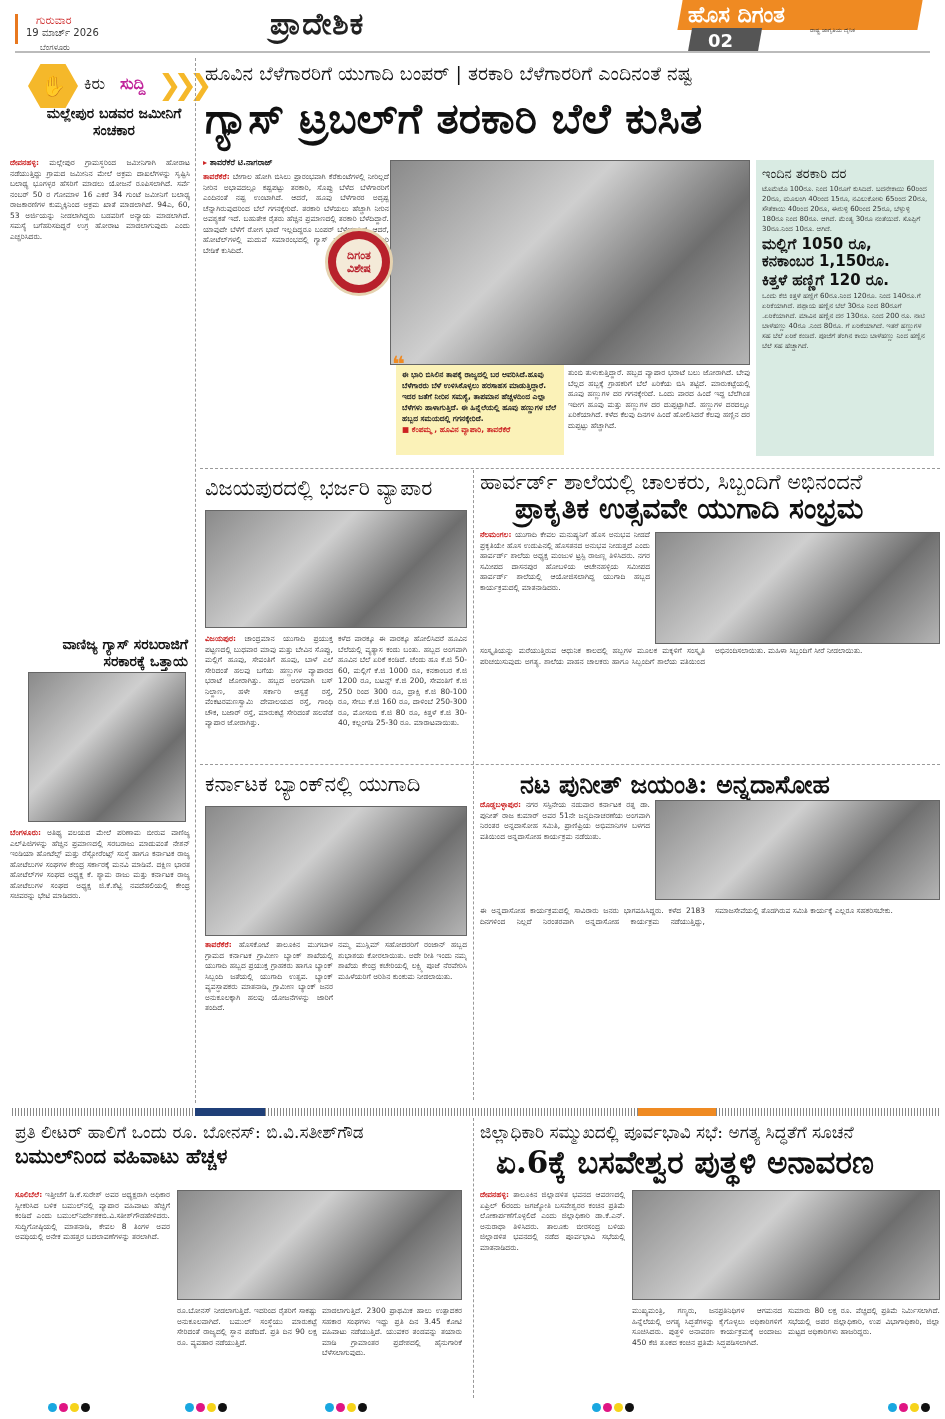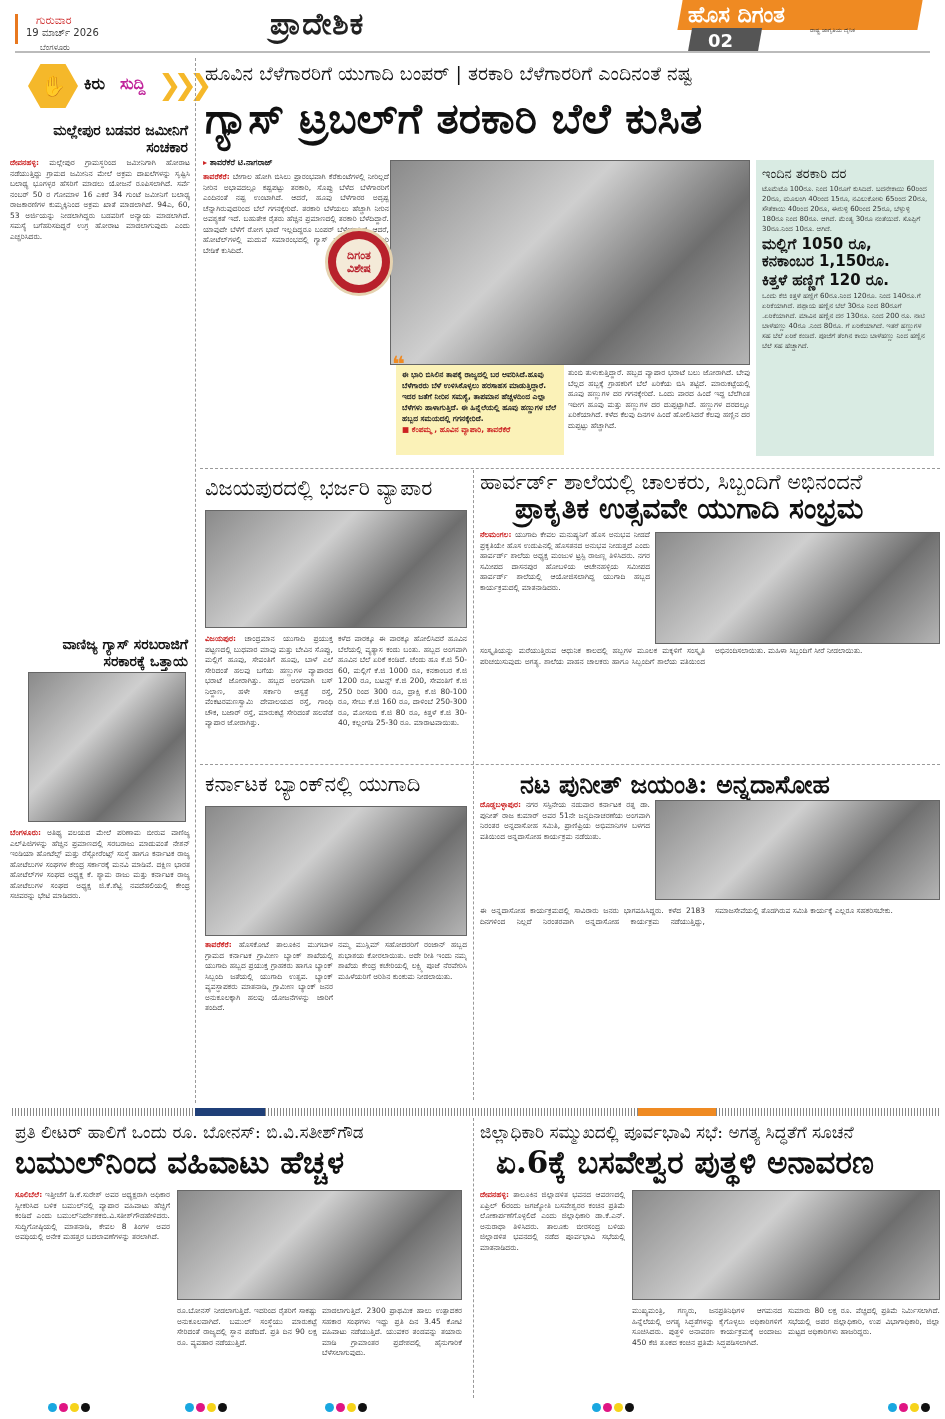--- a/index.html
+++ b/index.html
@@ -19,21 +19,21 @@
 .logo .tag{position:absolute;left:170px;top:26px;font-size:6px;color:#333}
 .vsep{width:0;border-left:1px dashed #999}
 .hsep{height:0;border-top:1px dashed #999}
 .col-text{font-size:7.5px;line-height:10.5px;color:#333;text-align:justify;overflow:hidden}
 .dateline{color:#c22;font-weight:bold}
 .photo{background:linear-gradient(135deg,#8a8a8a,#cfcfcf 40%,#6e6e6e 70%,#b5b5b5);border:1px solid #666}
 .hd-l{font-family:"DejaVu Serif",serif;font-weight:bold;color:#111}
 .kiru{left:28px;top:64px;width:160px;height:44px}
 .kiru .hex{position:absolute;left:0;top:0;width:50px;height:44px;background:#f5b82a;clip-path:polygon(25% 0,75% 0,100% 50%,75% 100%,25% 100%,0 50%)}
 .kiru .hand{position:absolute;left:13px;top:10px;font-size:20px}
-.kiru .t1{position:absolute;left:56px;top:10px;font-size:16px;font-weight:bold;color:#111}
+.kiru .t1{position:absolute;left:56px;top:10px;font-size:16px;font-weight:normal;color:#111}
 .kiru .t2{position:absolute;left:92px;top:10px;font-size:16px;font-weight:bold;color:#c0229a}
 .kiru .chev{position:absolute;left:130px;top:4px;font-size:28px;color:#f5b82a;letter-spacing:-8px}
 .info-box{left:756px;top:160px;width:178px;height:296px;background:#d9ebe3;padding:4px 6px}
 .info-box .h{font-size:13px;font-weight:normal;color:#111;margin:2px 0}
 .info-box .h2{font-size:15px;font-weight:bold;color:#111;line-height:17px;margin:2px 0}
 .info-box p{font-size:7px;line-height:10px;color:#333}
 .quote{left:396px;top:365px;width:168px;height:90px;background:#fbf2b8;padding:4px 6px;font-size:7.5px;line-height:11px;font-weight:bold;color:#222}
 .quote .att{color:#c22}
 .quote .qm{position:absolute;left:-4px;top:-6px;font-size:22px;color:#ef8a22}
 .badge{left:325px;top:228px;width:68px;height:68px;border-radius:50%;background:#b8212c;border:3px solid #e5d3b0}
@@ -61,21 +61,21 @@
 </div>
 <div class="abs hdr-line"></div>
 
 <div class="abs kiru">
   <div class="hex"></div>
   <div class="hand">✋</div>
   <span class="t1">ಕಿರು</span>
   <span class="t2">ಸುದ್ದಿ</span>
   <span class="chev">❯❯❯</span>
 </div>
-<div class="abs hd-l" style="left:40px;top:122px;width:148px;font-size:14px;line-height:17px;text-align:right">ಮಲ್ಲೇಪುರ ಬಡವರ ಜಮೀನಿಗೆ ಸಂಚಕಾರ</div>
+<div class="abs hd-l" style="left:40px;top:105px;width:148px;font-size:14px;line-height:17px;text-align:center">ಮಲ್ಲೇಪುರ ಬಡವರ ಜಮೀನಿಗೆ ಸಂಚಕಾರ</div>
 <div class="abs col-text" style="left:10px;top:158px;width:180px;height:440px">
   <span class="dateline">ದೇವನಹಳ್ಳಿ:</span>
   <span>ಮಲ್ಲೇಪುರ ಗ್ರಾಮಸ್ಥರಿಂದ ಜಮೀನಿಗಾಗಿ ಹೋರಾಟ ನಡೆಯುತ್ತಿದ್ದು ಗ್ರಾಮದ ಜಮೀನಿನ ಮೇಲೆ ಅಕ್ರಮ ದಾಖಲೆಗಳನ್ನು ಸೃಷ್ಟಿಸಿ ಬಲಾಢ್ಯ ಭೂಗಳ್ಳರ ಹೆಸರಿಗೆ ಮಾಡಲು ಯೋಜನೆ ರೂಪಿಸಲಾಗಿದೆ. ಸರ್ವೆ ನಂಬರ್ 50 ರ ಗೋಮಾಳ 16 ಎಕರೆ 34 ಗುಂಟೆ ಜಮೀನಿಗೆ ಬಲಾಢ್ಯ ರಾಜಕಾರಣಿಗಳ ಕುಮ್ಮಕ್ಕಿನಿಂದ ಅಕ್ರಮ ಖಾತೆ ಮಾಡಲಾಗಿದೆ. 94ಎ, 60, 53 ಅರ್ಜಿಯನ್ನು ನೀಡಲಾಗಿದ್ದರು ಬಡವರಿಗೆ ಅನ್ಯಾಯ ಮಾಡಲಾಗಿದೆ. ಸಮಸ್ಯೆ ಬಗೆಹರಿಸದಿದ್ದರೆ ಉಗ್ರ ಹೋರಾಟ ಮಾಡಲಾಗುವುದು ಎಂದು ಎಚ್ಚರಿಸಿದರು.</span>
 </div>
 <div class="abs hd-l" style="left:20px;top:636px;width:168px;font-size:14px;line-height:17px;text-align:right">ವಾಣಿಜ್ಯ ಗ್ಯಾಸ್ ಸರಬರಾಜಿಗೆ ಸರಕಾರಕ್ಕೆ ಒತ್ತಾಯ</div>
 <div class="abs photo" style="left:28px;top:672px;width:158px;height:150px"></div>
 <div class="abs col-text" style="left:10px;top:828px;width:180px;height:270px">
   <span class="dateline">ಬೆಂಗಳೂರು:</span>
   <span>ಅತಿಥ್ಯ ವಲಯದ ಮೇಲೆ ಪರಿಣಾಮ ಬೀರುವ ವಾಣಿಜ್ಯ ಎಲ್‌ಪಿಜಿಗಳನ್ನು ಹೆಚ್ಚಿನ ಪ್ರಮಾಣದಲ್ಲಿ ಸರಬರಾಜು ಮಾಡುವಂತೆ ನೇಶನ್ ಇಂಡಿಯಾ ಹೋಟೆಲ್ಸ್ ಮತ್ತು ರೆಸ್ಟೋರೆಂಟ್ಸ್ ಸಂಸ್ಥೆ ಹಾಗೂ ಕರ್ನಾಟಕ ರಾಜ್ಯ ಹೋಟೆಲುಗಳ ಸಂಘಗಳ ಕೇಂದ್ರ ಸರ್ಕಾರಕ್ಕೆ ಮನವಿ ಮಾಡಿವೆ. ದಕ್ಷಿಣ ಭಾರತ ಹೋಟೆಲ್‌ಗಳ ಸಂಘದ ಅಧ್ಯಕ್ಷ ಕೆ. ಶ್ಯಾಮ ರಾಜು ಮತ್ತು ಕರ್ನಾಟಕ ರಾಜ್ಯ ಹೋಟೆಲುಗಳ ಸಂಘದ ಅಧ್ಯಕ್ಷ ಜಿ.ಕೆ.ಶೆಟ್ಟಿ ನವದೆಹಲಿಯಲ್ಲಿ ಕೇಂದ್ರ ಸಚಿವರನ್ನು ಭೇಟಿ ಮಾಡಿದರು.</span>
 </div>
@@ -142,21 +142,21 @@
 <div class="abs photo" style="left:655px;top:800px;width:285px;height:100px"></div>
 <div class="abs col-text" style="left:480px;top:906px;width:460px;height:194px;column-count:2;column-gap:10px">ಈ ಅನ್ನದಾಸೋಹ ಕಾರ್ಯಕ್ರಮದಲ್ಲಿ ಸಾವಿರಾರು ಜನರು ಭಾಗವಹಿಸಿದ್ದರು. ಕಳೆದ 2183 ದಿನಗಳಿಂದ ನಿಲ್ಲದೆ ನಿರಂತರವಾಗಿ ಅನ್ನದಾಸೋಹ ಕಾರ್ಯಕ್ರಮ ನಡೆಯುತ್ತಿದ್ದು, ಸಮಾಜಸೇವೆಯಲ್ಲಿ ತೊಡಗಿರುವ ಸಮಿತಿ ಕಾರ್ಯಕ್ಕೆ ಎಲ್ಲರೂ ಸಹಕರಿಸಬೇಕು.</div>
 
 <div class="abs hatch" style="left:12px;width:183px"></div>
 <div class="abs bar-blue"></div>
 <div class="abs hatch" style="left:265px;width:373px"></div>
 <div class="abs bar-orange"></div>
 <div class="abs hatch" style="left:716px;width:224px"></div>
 
 <div class="abs hd-l" style="left:15px;top:1122px;width:455px;font-size:17px;font-weight:normal;white-space:nowrap">ಪ್ರತಿ ಲೀಟರ್ ಹಾಲಿಗೆ ಒಂದು ರೂ. ಬೋನಸ್: ಬಿ.ವಿ.ಸತೀಶ್‌ಗೌಡ</div>
-<div class="abs hd-l" style="left:15px;top:1144px;width:455px;font-size:31px;white-space:nowrap">ಬಮುಲ್‌ನಿಂದ ವಹಿವಾಟು ಹೆಚ್ಚಳ</div>
+<div class="abs hd-l" style="left:15px;top:1144px;width:455px;font-size:20px;white-space:nowrap">ಬಮುಲ್‌ನಿಂದ ವಹಿವಾಟು ಹೆಚ್ಚಳ</div>
 <div class="abs col-text" style="left:15px;top:1190px;width:155px;height:195px">
   <span class="dateline">ಸೂಲಿಬೆಲೆ:</span>
   <span>ಇತ್ತೀಚೆಗೆ ಡಿ.ಕೆ.ಸುರೇಶ್ ಅವರ ಅಧ್ಯಕ್ಷರಾಗಿ ಅಧಿಕಾರ ಸ್ವೀಕರಿಸಿದ ಬಳಿಕ ಬಮುಲ್‌ನಲ್ಲಿ ವ್ಯಾಪಾರ ವಹಿವಾಟು ಹೆಚ್ಚಿಗೆ ಕಂಡಿದೆ ಎಂದು ಬಮುಲ್‌ನಿರ್ದೇಶಕಬಿ.ವಿ.ಸತೀಶ್‌ಗೌಡಹೇಳಿದರು. ಸುದ್ದಿಗೋಷ್ಠಿಯಲ್ಲಿ ಮಾತನಾಡಿ, ಕೇವಲ 8 ತಿಂಗಳ ಅವರ ಅವಧಿಯಲ್ಲಿ ಅನೇಕ ಮಹತ್ತರ ಬದಲಾವಣೆಗಳನ್ನು ತರಲಾಗಿದೆ.</span>
 </div>
 <div class="abs photo" style="left:177px;top:1190px;width:285px;height:110px"></div>
 <div class="abs col-text" style="left:177px;top:1306px;width:140px;height:80px">ರೂ.ಬೋನಸ್ ನೀಡಲಾಗುತ್ತಿದೆ. ಇದರಿಂದ ರೈತರಿಗೆ ಸಾಕಷ್ಟು ಅನುಕೂಲವಾಗಿದೆ. ಬಮುಲ್ ಸಂಸ್ಥೆಯು ಮಾರುಕಟ್ಟೆ ಸೇರಿದಂತೆ ರಾಜ್ಯದಲ್ಲಿ ಸ್ಥಾನ ಪಡೆದಿದೆ. ಪ್ರತಿ ದಿನ 90 ಲಕ್ಷ ರೂ. ವ್ಯವಹಾರ ನಡೆಯುತ್ತಿದೆ.</div>
 <div class="abs col-text" style="left:322px;top:1306px;width:140px;height:80px">ಮಾಡಲಾಗುತ್ತಿದೆ. 2300 ಪ್ರಾಥಮಿಕ ಹಾಲು ಉತ್ಪಾದಕರ ಸಹಕಾರ ಸಂಘಗಳು ಇದ್ದು ಪ್ರತಿ ದಿನ 3.45 ಕೋಟಿ ವಹಿವಾಟು ನಡೆಯುತ್ತಿದೆ. ಯುವಕರ ತಂಡವನ್ನು ತಯಾರು ಮಾಡಿ ಗ್ರಾಮಾಂತರ ಪ್ರದೇಶದಲ್ಲಿ ಹೈನುಗಾರಿಕೆ ಬೆಳೆಸಲಾಗುವುದು.</div>
 <div class="abs vsep" style="left:473px;top:1118px;height:280px"></div>
 
 <div class="abs hd-l" style="left:480px;top:1122px;width:460px;font-size:17px;font-weight:normal;white-space:nowrap">ಜಿಲ್ಲಾಧಿಕಾರಿ ಸಮ್ಮುಖದಲ್ಲಿ ಪೂರ್ವಭಾವಿ ಸಭೆ: ಅಗತ್ಯ ಸಿದ್ಧತೆಗೆ ಸೂಚನೆ</div>

